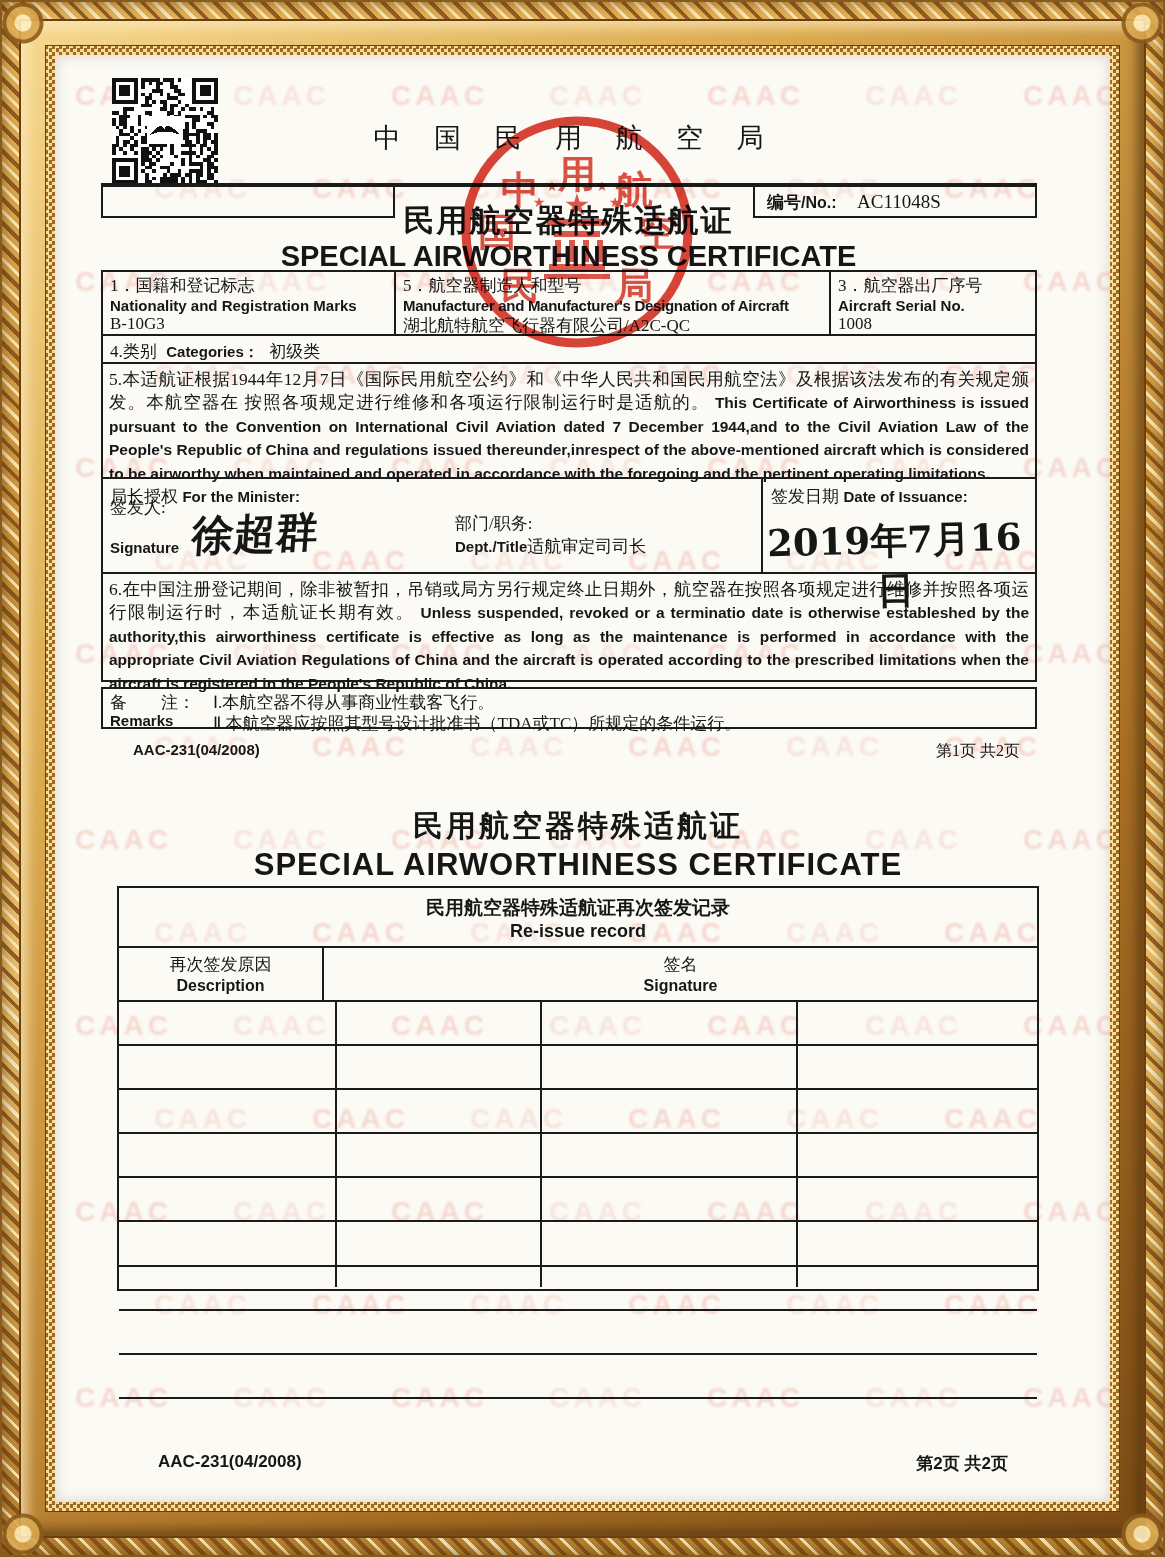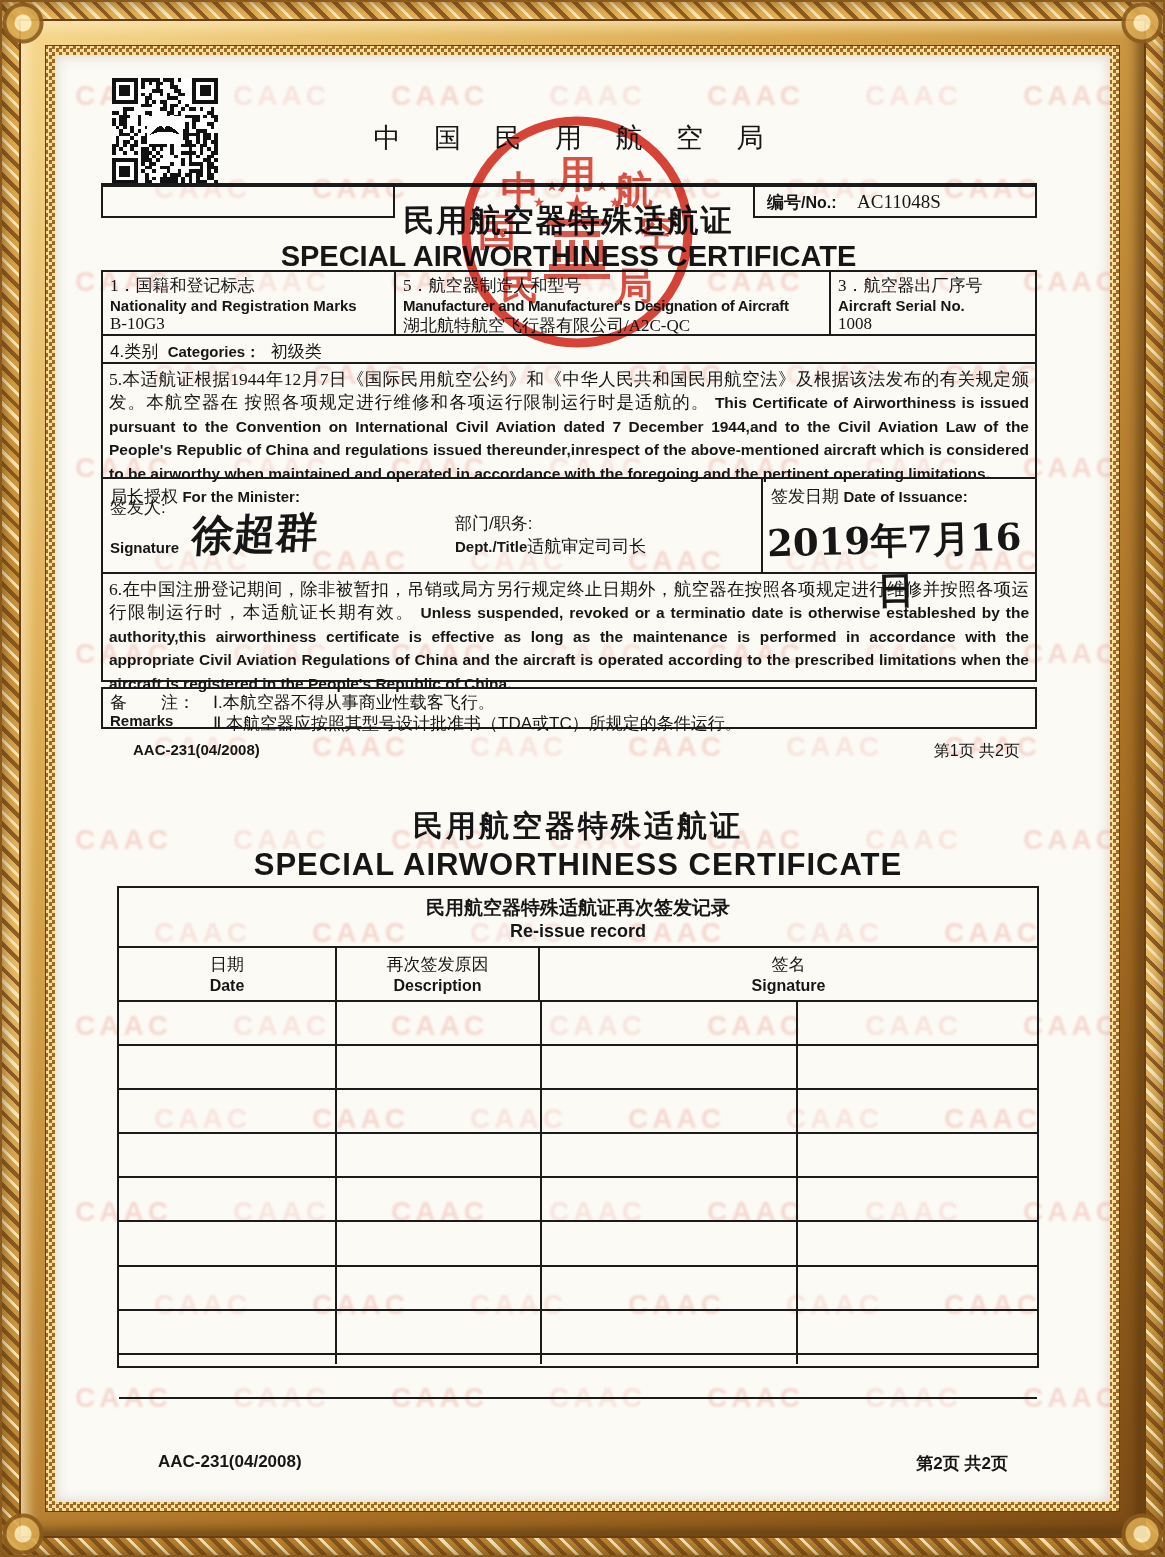--- a/index.html
+++ b/index.html
@@ -24,32 +24,32 @@
   
   .paper{position:absolute;inset:55px;background:#fbfaf5;box-shadow:inset 0 0 14px rgba(120,90,60,.25);}
   .watermark{position:absolute;inset:55px;overflow:hidden;}
   .watermark span{position:absolute;font-weight:700;font-size:28px;letter-spacing:4px;
     color:#e98c7d;filter:blur(1.2px);}
   .content{position:absolute;inset:0;padding-left:12px;}
   .abs{position:absolute;}
   .ctr{left:100px;width:937px;text-align:center;}
   .serif{font-family:"Liberation Serif","DejaVu Serif",serif;}
   .b{font-weight:700;}
-  .zh{font-family:Liberation Sans, sans-serif;}
+  .zh{font-family:Liberation Serif, serif;}
   .box{position:absolute;border:2px solid #1b1b1b;box-sizing:border-box;background:transparent;}
   .vline{position:absolute;width:2px;background:#1b1b1b;}
   .lbl-zh{font-size:17px;font-family:"Liberation Serif","DejaVu Serif",serif;}
   .lbl-en{font-size:15px;font-weight:700;}
   .val{font-size:17px;font-family:"Liberation Serif","DejaVu Serif",serif;}
   .para{font-size:17.5px;line-height:22.8px;text-align:justify;font-family:"Liberation Serif","DejaVu Serif",serif;}
   .para .en{font-family:"Liberation Sans","DejaVu Sans",sans-serif;font-size:15.5px;font-weight:700;}
   .hand{font-family:"DejaVu Serif","Liberation Serif",serif;font-weight:700;}
   .seal{mix-blend-mode:multiply;opacity:.95;}
   
-  .p2table{position:absolute;left:117px;top:886px;width:922px;height:482px;border:2px solid #1b1b1b;box-sizing:border-box;}
+  .p2table{position:absolute;left:117px;top:886px;width:922px;height:405px;border:2px solid #1b1b1b;box-sizing:border-box;}
   .p2head{height:60px;border-bottom:2px solid #1b1b1b;box-sizing:border-box;text-align:center;padding-top:7px;}
   .p2head .l1{font-size:19px;font-weight:700;}
   .p2head .l2{font-size:18px;font-weight:700;}
   .p2cols{display:flex;height:54px;border-bottom:2px solid #1b1b1b;box-sizing:border-box;}
   .p2col{display:flex;flex-direction:column;align-items:center;justify-content:center;gap:1px;box-sizing:border-box;}
   .p2col+.p2col{border-left:2px solid #1b1b1b;}
   .p2col .czh{font-size:17px;font-family:"Liberation Serif","DejaVu Serif",serif;}
   .p2col .cen{font-size:16px;font-weight:700;}
   .p2rows{position:relative;display:flex;flex-direction:column;height:439px;}
   .p2row{flex:1;border-top:2px solid #1b1b1b;box-sizing:border-box;}
@@ -573,24 +573,20 @@
 
     <div class="abs b" style="left:117px;top:806px;width:922px;text-align:center;font-size:30px;letter-spacing:3px">民用航空器特殊适航证</div>
     <div class="abs b" style="left:117px;top:847px;width:922px;text-align:center;font-size:31px;letter-spacing:1px">SPECIAL AIRWORTHINESS CERTIFICATE</div>
 
     <div class="p2table">
       <div class="p2head">
         <div class="l1">民用航空器特殊适航证再次签发记录</div>
         <div class="l2">Re-issue record</div>
       </div>
       <div class="p2cols">
-        <div class="p2col" style="width:216px">
-          <div class="czh">日期</div>
-          <div class="cen">Date</div>
-        </div>
         <div class="p2col" style="width:203px">
           <div class="czh">再次签发原因</div>
           <div class="cen">Description</div>
         </div>
         <div class="p2col" style="flex:1">
           <div class="czh">签名</div>
           <div class="cen">Signature</div>
         </div>
       </div>
       <div class="p2rows" id="p2rows">

